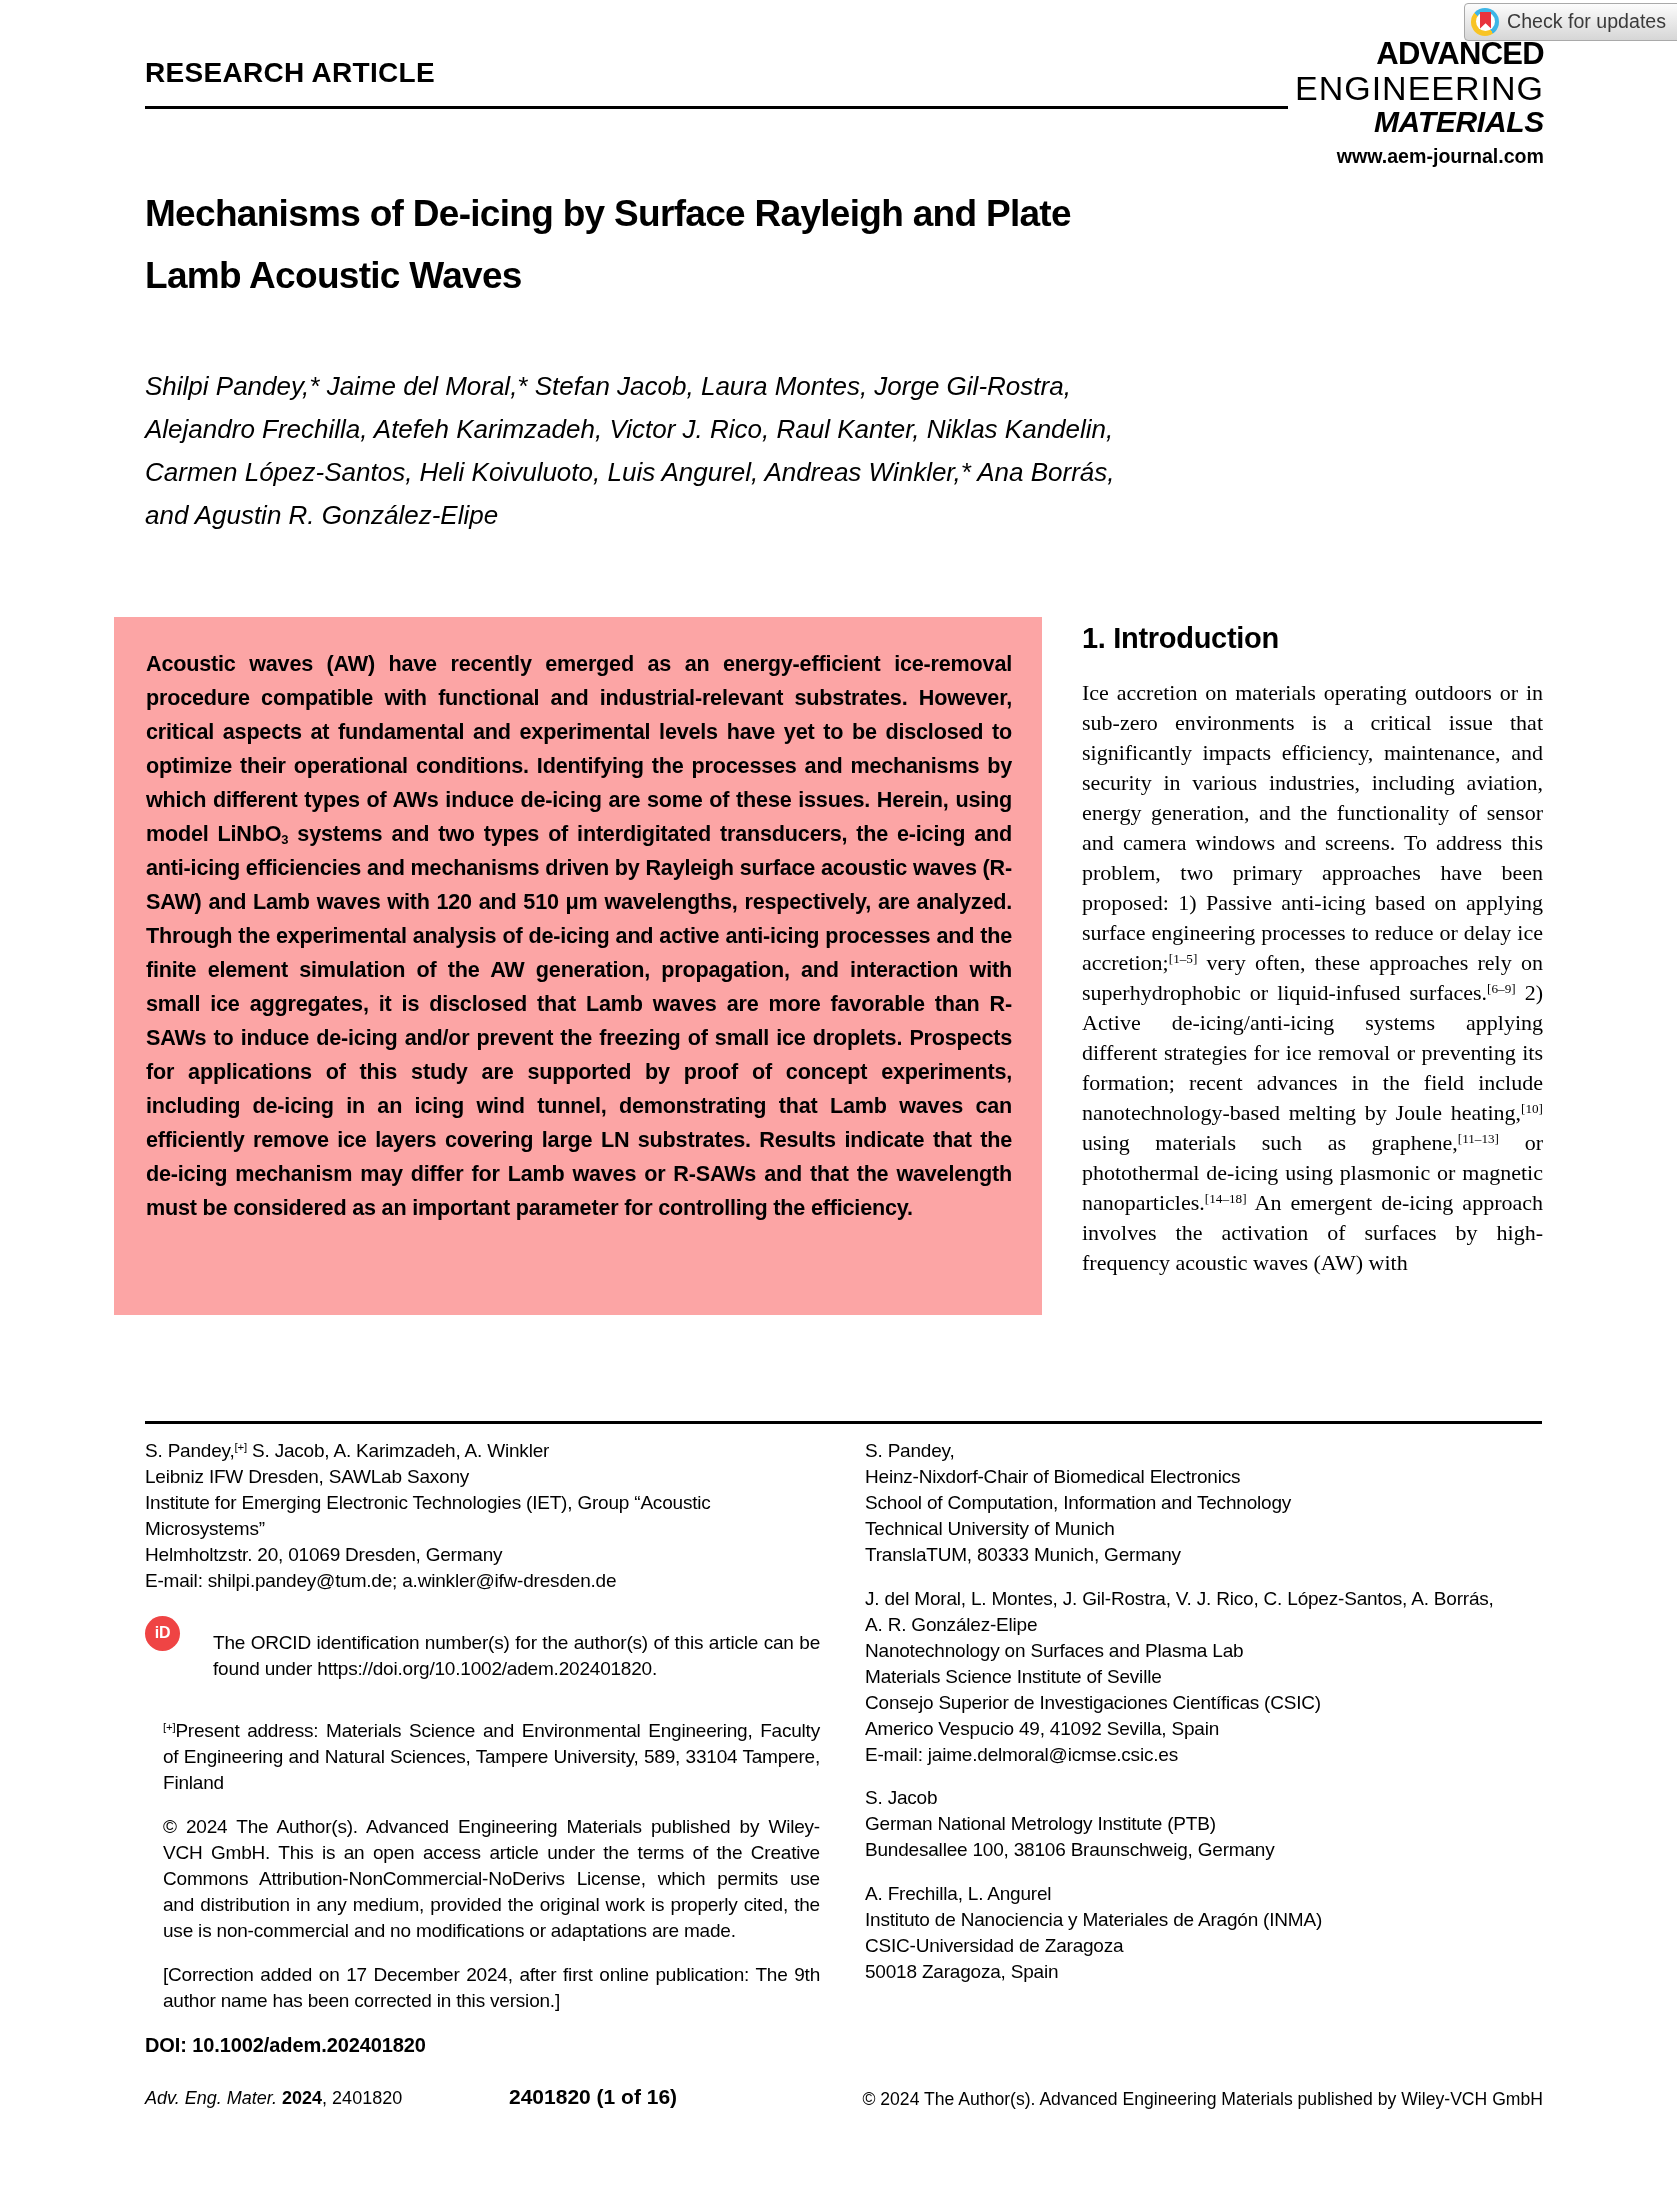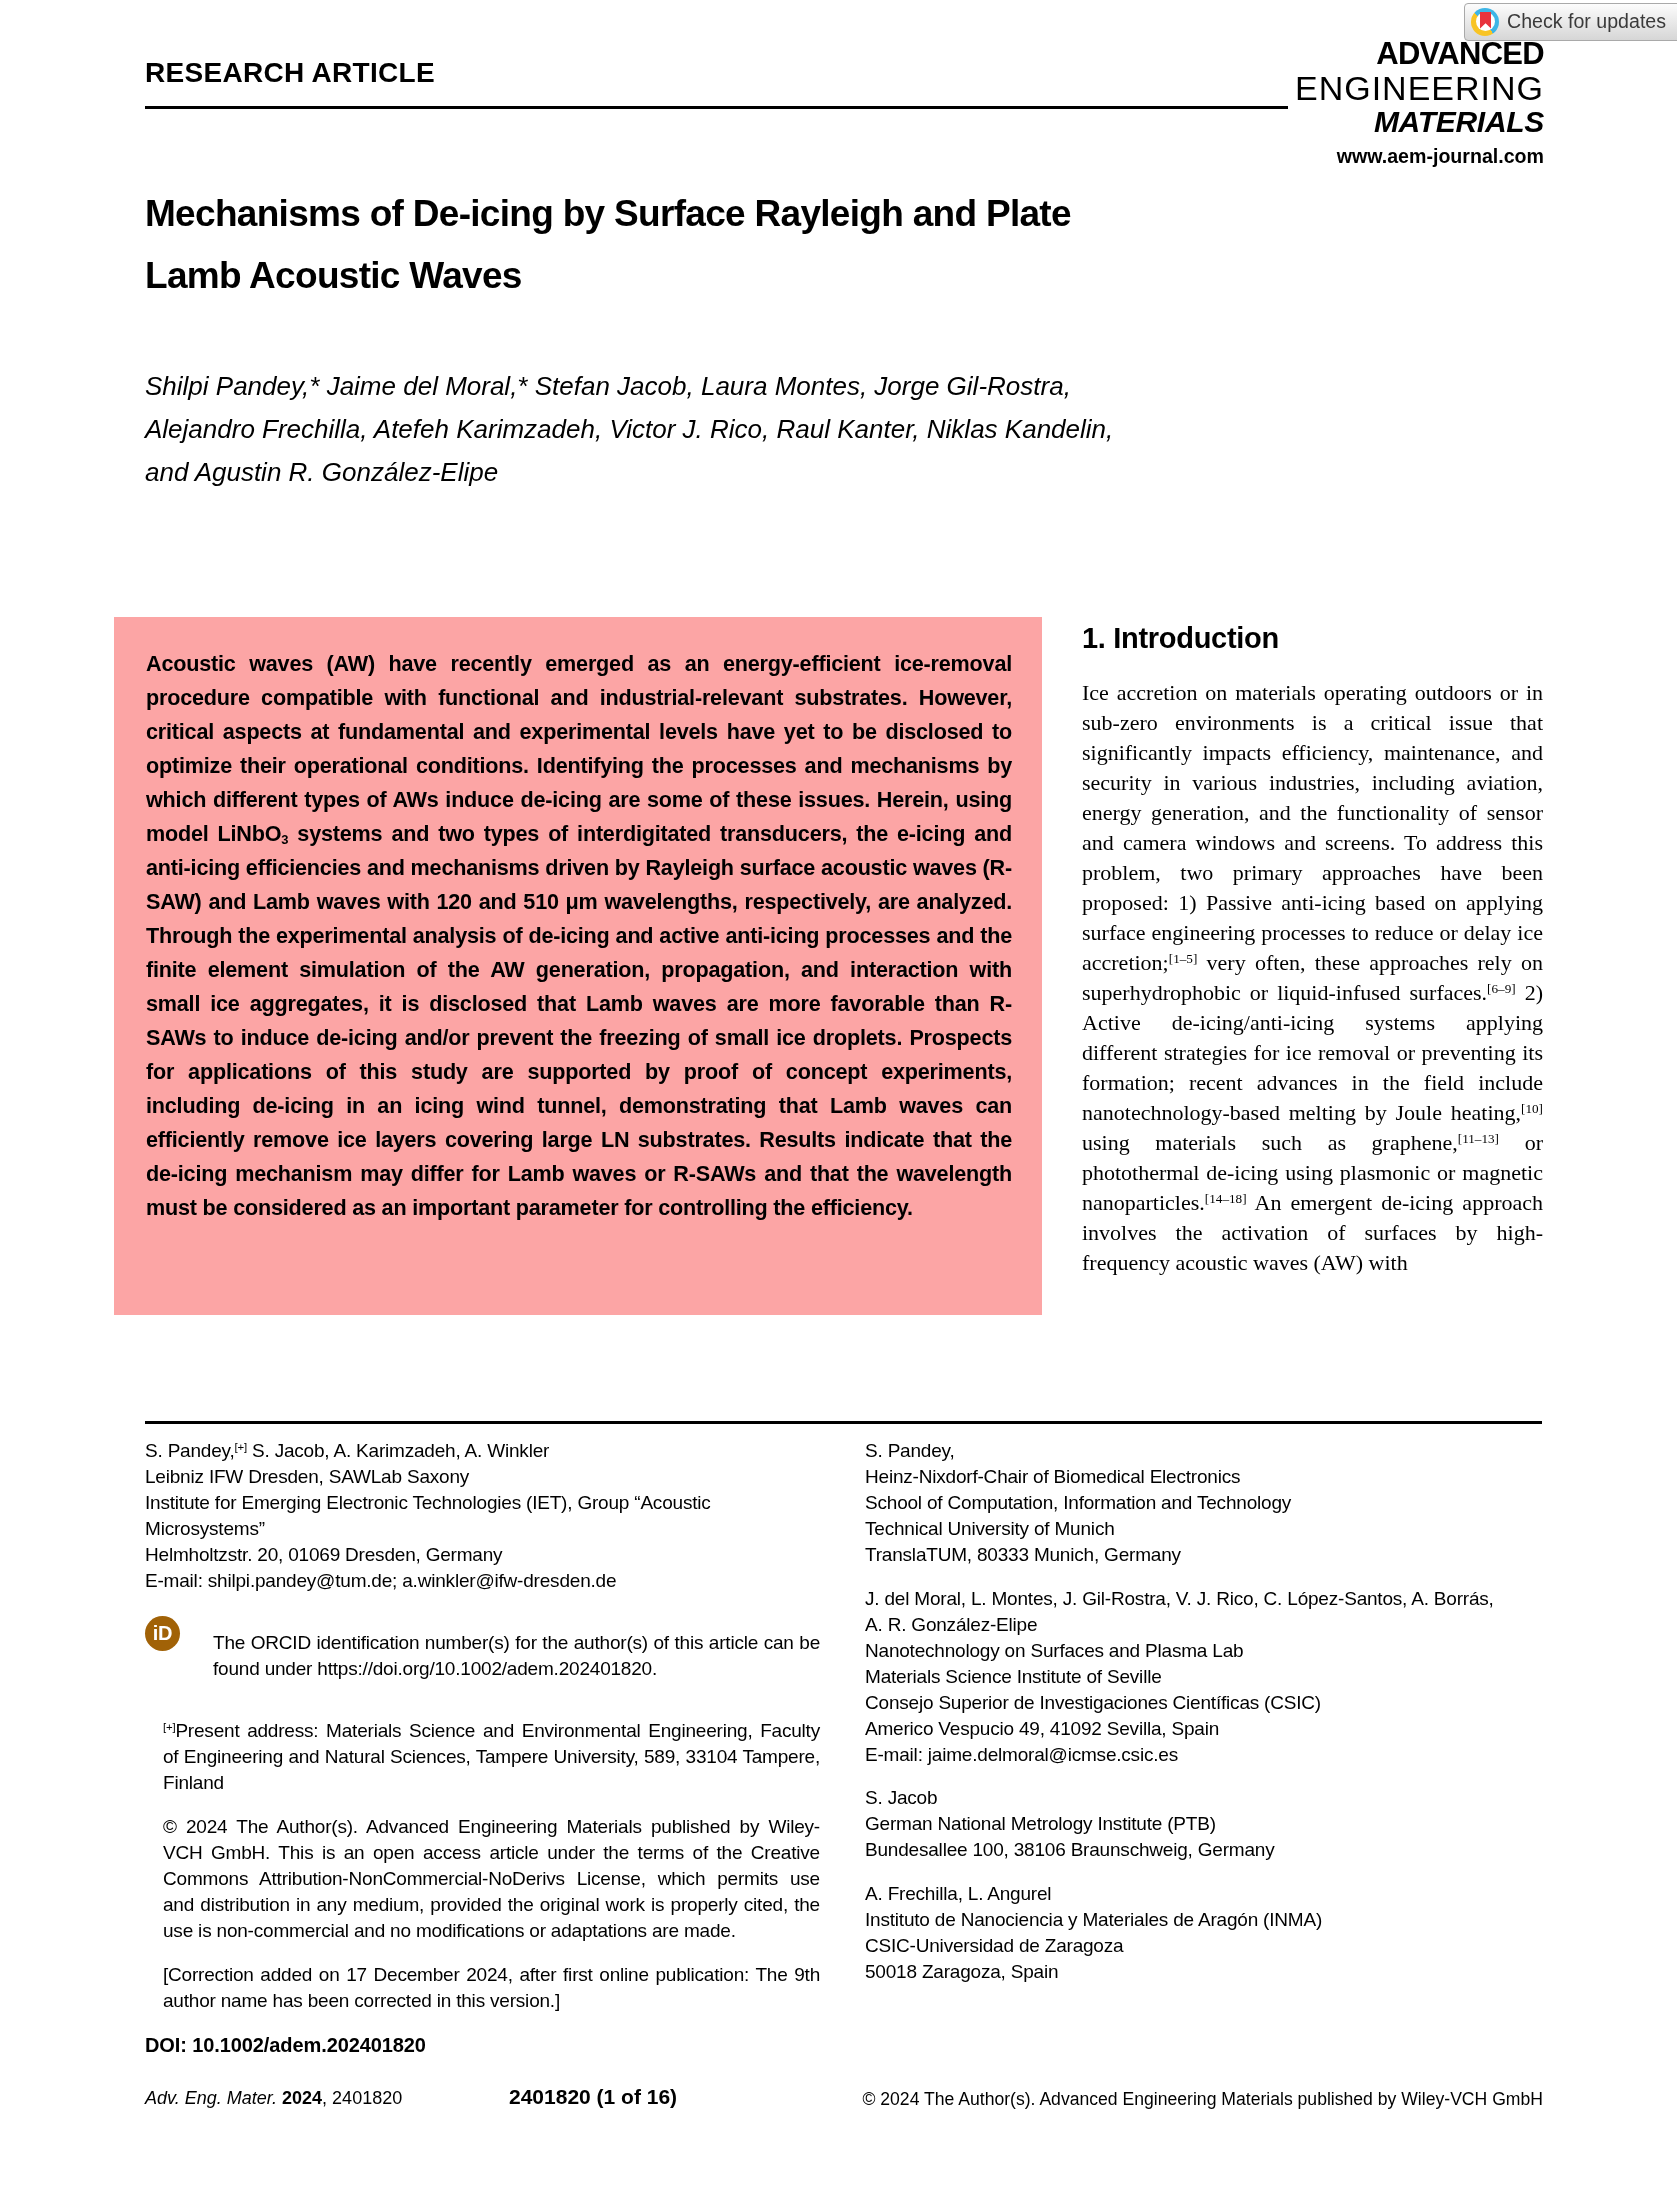--- a/index.html
+++ b/index.html
@@ -96,21 +96,21 @@
     position:absolute; top:1438px; font-size:19px; line-height:26px; letter-spacing:-0.2px;
   }
   .fn-left{left:145px; width:693px;}
   .fn-right{left:865px; width:683px;}
   .fn .block{margin:0 0 17.6px 0;}
   .fn .line{white-space:nowrap;}
   .fn p{margin:18px; text-align:justify;}
   .orcid-row{display:flex; gap:15px; align-items:flex-start;}
   .orcid-icon{
     flex:0 0 35px; width:35px; height:35px; border-radius:50%;
-    background:#a16207; color:#fff; font-weight:700; font-size:20px;
+    background:#ef4444; color:#fff; font-weight:700; font-size:16px;
     display:flex; align-items:center; justify-content:center; margin-top:4px;
     cursor:pointer;
   }
   .orcid-text{width:635px;}
   .doi-line{font-weight:700; font-size:20px; letter-spacing:-0.1px;}
   
   .footer-citation{
     position:absolute; left:145px; top:2088px; font-size:18px; white-space:nowrap;
   }
   .footer-pageno{
@@ -144,20 +144,21 @@
   </div>
 
   <h1 class="title" style="margin:0;">
     <div>Mechanisms of De-icing by Surface Rayleigh and Plate</div>
     <div>Lamb Acoustic Waves</div>
   </h1>
 
   <div class="authors">
     <div>Shilpi Pandey,* Jaime del Moral,* Stefan Jacob, Laura Montes, Jorge Gil-Rostra,</div>
     <div>Alejandro Frechilla, Atefeh Karimzadeh, Victor J. Rico, Raul Kanter, Niklas Kandelin,</div>
+    <div>Carmen López-Santos, Heli Koivuluoto, Luis Angurel, Andreas Winkler,* Ana Borrás,</div>
     <div>and Agustin R. González-Elipe</div>
   </div>
 
   <div class="abstract-box">
     <p><span>Acoustic waves (AW) have recently emerged as an energy-efficient ice-removal procedure compatible with functional and industrial-relevant substrates. However, critical aspects at fundamental and experimental levels have yet to be disclosed to optimize their operational conditions. Identifying the processes and mechanisms by which different types of AWs induce de-icing are some of these issues. Herein, using model LiNbO</span><sub>3</sub><span> systems and two types of interdigitated transducers, the e-icing and anti-icing efficiencies and mechanisms driven by Rayleigh surface acoustic waves (R-SAW) and Lamb waves with 120 and 510 μm wavelengths, respectively, are analyzed. Through the experimental analysis of de-icing and active anti-icing processes and the finite element simulation of the AW generation, propagation, and interaction with small ice aggregates, it is disclosed that Lamb waves are more favorable than R-SAWs to induce de-icing and/or prevent the freezing of small ice droplets. Prospects for applications of this study are supported by proof of concept experiments, including de-icing in an icing wind tunnel, demonstrating that Lamb waves can efficiently remove ice layers covering large LN substrates. Results indicate that the de-icing mechanism may differ for Lamb waves or R-SAWs and that the wavelength must be considered as an important parameter for controlling the efficiency.</span></p>
   </div>
 
   <h2 class="intro-heading">1. Introduction</h2>
   <p class="intro-para"><span>Ice accretion on materials operating outdoors or in sub-zero environments is a critical issue that significantly impacts efficiency, maintenance, and security in various industries, including aviation, energy generation, and the functionality of sensor and camera windows and screens. To address this problem, two primary approaches have been proposed: 1) Passive anti-icing based on applying surface engineering processes to reduce or delay ice accretion;</span><sup>[1–5]</sup><span> very often, these approaches rely on superhydrophobic or liquid-infused surfaces.</span><sup>[6–9]</sup><span> 2) Active de-icing/anti-icing systems applying different strategies for ice removal or preventing its formation; recent advances in the field include nanotechnology-based melting by Joule heating,</span><sup>[10]</sup><span> using materials such as graphene,</span><sup>[11–13]</sup><span> or photothermal de-icing using plasmonic or magnetic nanoparticles.</span><sup>[14–18]</sup><span> An emergent de-icing approach involves the activation of surfaces by high-frequency acoustic waves (AW) with</span></p>
 

